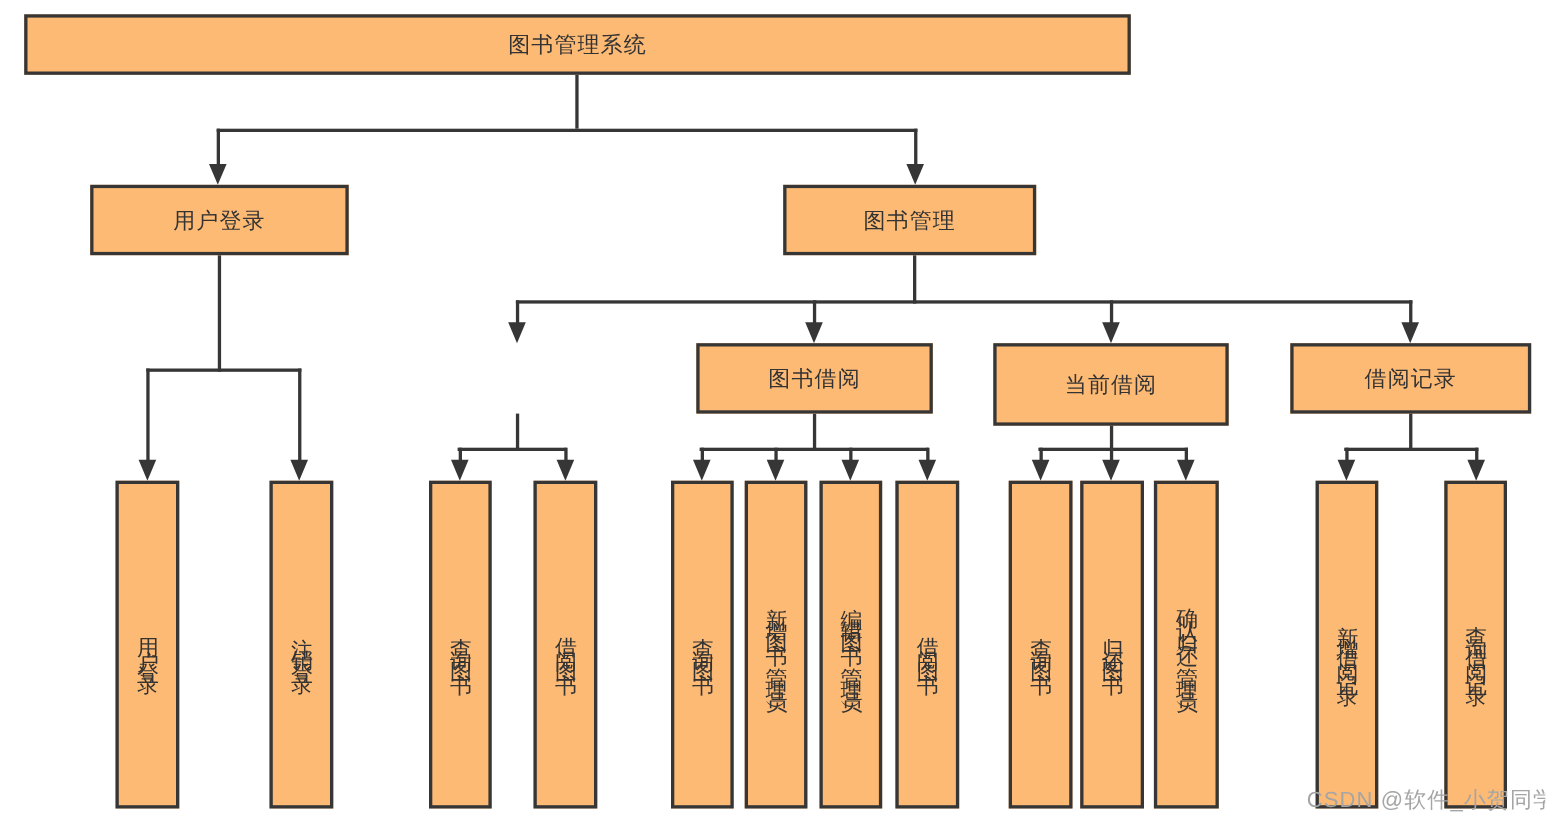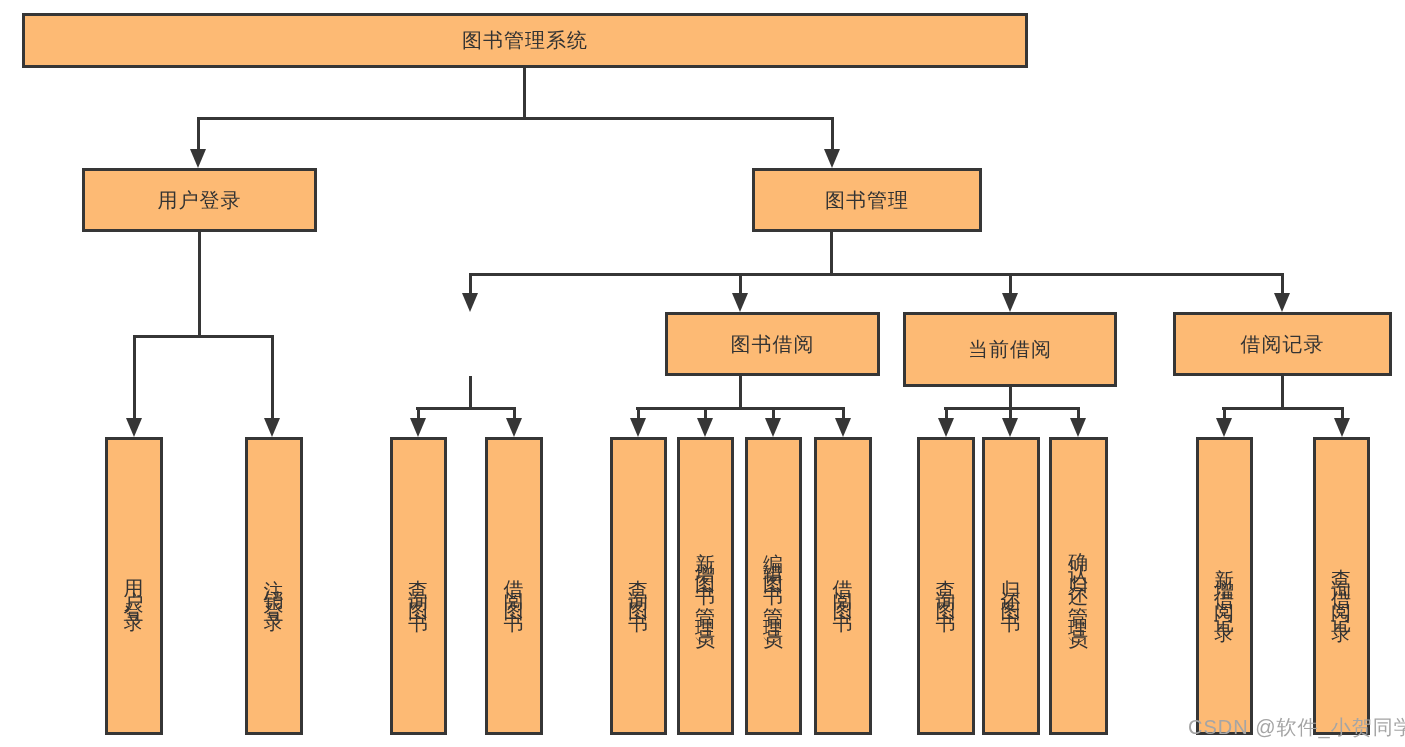--- a/index.html
+++ b/index.html
@@ -115,25 +115,25 @@
   <div class="vline" style="left:1341px; top:407px; height:14px;"></div>
   <div class="arrowhead" style="left:1334px; top:418px;"></div>
 
   <div class="box" style="left:22px; top:13px; width:1006px; height:55px;">
     <span>图书管理系统</span>
   </div>
 
   <div class="box" style="left:82px; top:168px; width:235px; height:64px;">
     <span>用户登录</span>
   </div>
-  <div class="box" style="left:752px; top:168px; width:230px; height:64px;">
+  <div class="box" style="left:712px; top:168px; width:230px; height:64px;">
     <span>图书管理</span>
   </div>
 
-  <div class="box" style="left:633px; top:312px; width:215px; height:64px;margin-left:32px;">
+  <div class="box" style="left:633px; top:312px; width:215px; height:64px;">
     <span>图书借阅</span>
   </div>
   <div class="box" style="left:903px; top:312px; width:214px; height:75px;">
     <span>当前借阅</span>
   </div>
   <div class="box" style="left:1173px; top:312px; width:219px; height:64px;">
     <span>借阅记录</span>
   </div>
 
   <div class="box vbox" style="left:105px; top:437px; width:58px; height:298px;">

